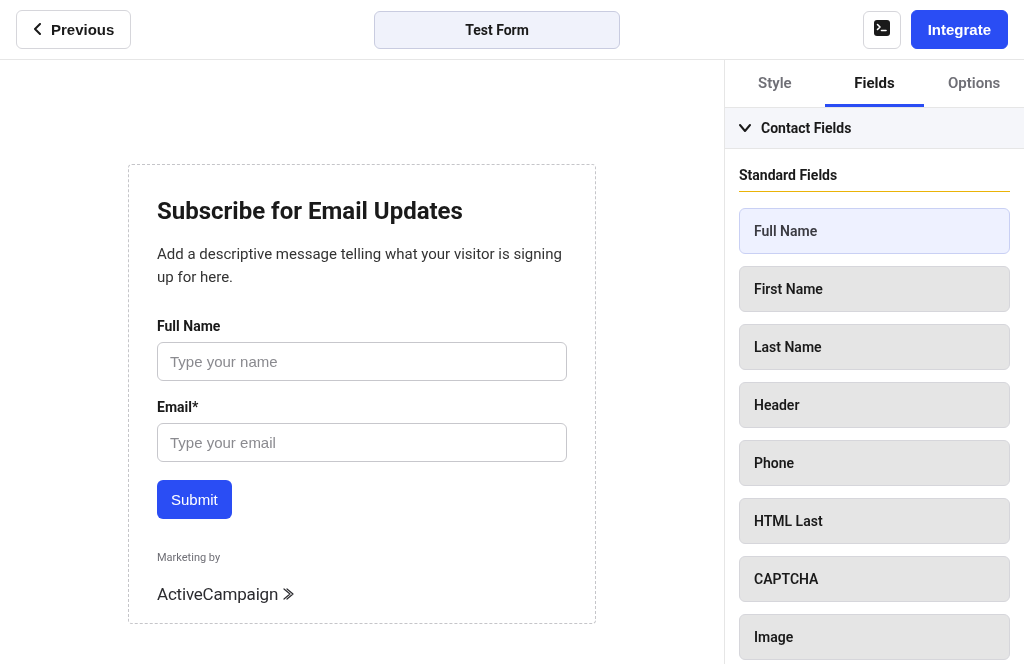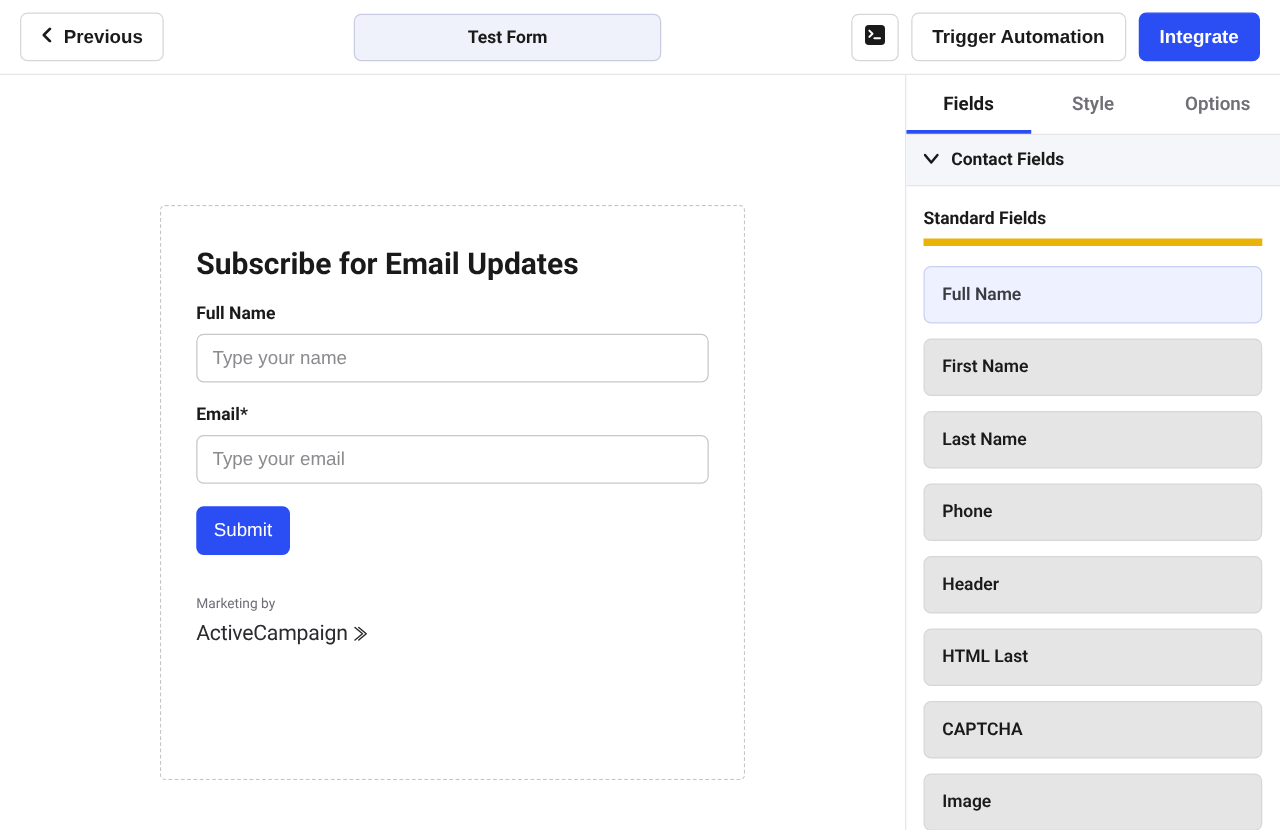--- a/index.html
+++ b/index.html
@@ -120,21 +120,21 @@
     font-size: 15px;
     font-weight: 500;
     cursor: pointer;
   }
   .branding {
     margin-top: 32px;
     color: #6f6f76;
     font-size: 11px;
   }
   .branding .ac-logo {
-    margin-top: 8px;
+    margin-top: 20px;
     font-size: 17px;
     color: #2b2b2f;
     font-weight: 400;
     letter-spacing: -0.2px;
     display: flex;
     align-items: center;
     gap: 4px;
   }
   .ac-chevron {
     display: inline-flex;
@@ -175,21 +175,21 @@
   .side-body {
     flex: 1;
     overflow-y: auto;
     padding: 18px 14px 8px 14px;
   }
   .side-section-title {
     font-weight: 700;
     font-size: 14px;
     margin-bottom: 16px;
     padding-bottom: 0;
-    border-bottom: 6px solid #eab308;
+    border-bottom: 1px solid #eab308;
     padding-bottom: 8px;
   }
 
   .field-chip {
     border: 1px solid #d6d6db;
     border-radius: 6px;
     padding: 14px 14px;
     font-weight: 600;
     font-size: 14px;
     margin-bottom: 12px;
@@ -227,34 +227,32 @@
   <div class="topbar-right">
     <button class="btn icon-only">
       <span>
         <svg width="18" height="18" viewBox="0 0 18 18">
           <rect x="1" y="1" width="16" height="16" rx="3" fill="#1a1a1a"></rect>
           <path d="M4.5 5.5 L7 8 L4.5 10.5" fill="none" stroke="#fff" stroke-width="1.6" stroke-linecap="round" stroke-linejoin="round"></path>
           <line x1="8.5" y1="11.5" x2="13" y2="11.5" stroke="#fff" stroke-width="1.6" stroke-linecap="round"></line>
         </svg>
       </span>
     </button>
-    <button class="btn">
-      <span>Trigger Automation</span>
-    </button>
     <button class="btn primary">
       <span>Integrate</span>
     </button>
   </div>
 </div>
 
 <div class="main">
 
   <div class="canvas-area">
     <div class="form-card">
       <h1>Subscribe for Email Updates</h1>
+      <p class="desc">Add a descriptive message telling what your visitor is signing up for here.</p>
 
       <div class="form-field">
         <label>Full Name</label>
         <input type="text" placeholder="Type your name" style="">
       </div>
 
       <div class="form-field">
         <label>Email*</label>
         <input type="email" placeholder="Type your email" style="">
       </div>
@@ -270,42 +268,42 @@
                 <path d="M2 1 L8 6 L2 11 M5 1 L11 6 L5 11" fill="none" stroke="#2b2b2f" stroke-width="1.2" stroke-linecap="round" stroke-linejoin="round"></path>
               </svg>
           </span>
         </div>
       </div>
     </div>
   </div>
 
   <div class="sidebar">
     <div class="side-tabs">
+      <div class="side-tab">Style</div>
       <div class="side-tab active">Fields</div>
-      <div class="side-tab">Style</div>
       <div class="side-tab">Options</div>
     </div>
 
     <div class="side-accordion">
       <span>
         <svg width="12" height="10" viewBox="0 0 12 10">
             <path d="M1 2 L6 8 L11 2" fill="none" stroke="#1a1a1a" stroke-width="2" stroke-linecap="round" stroke-linejoin="round"></path>
           </svg>
       </span>
       <span>Contact Fields</span>
     </div>
 
     <div class="side-body">
       <div class="side-section-title">Standard Fields</div>
 
       <div class="field-chip highlight">Full Name</div>
       <div class="field-chip">First Name</div>
       <div class="field-chip">Last Name</div>
+      <div class="field-chip">Header</div>
       <div class="field-chip">Phone</div>
-      <div class="field-chip">Header</div>
       <div class="field-chip">HTML Last</div>
       <div class="field-chip">CAPTCHA</div>
       <div class="field-chip">Image</div>
 
     </div>
   </div>
 
 </div>
 
 </body></html>

